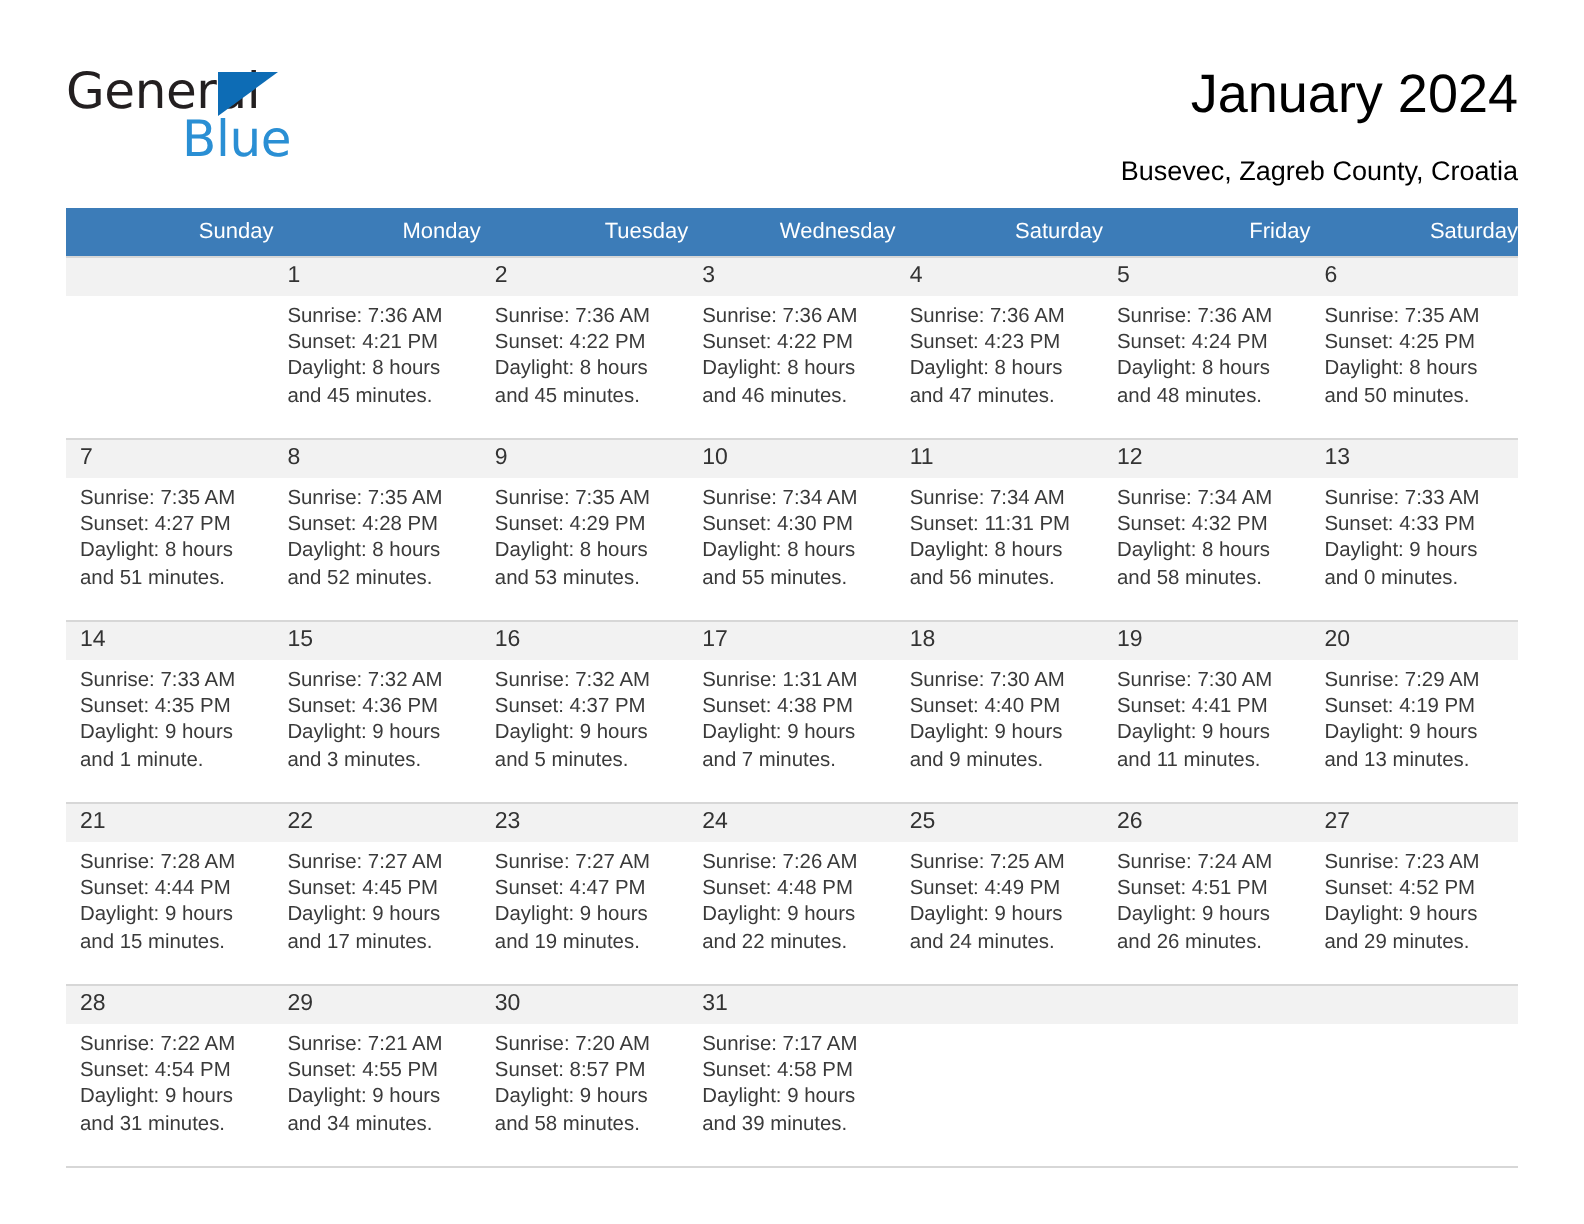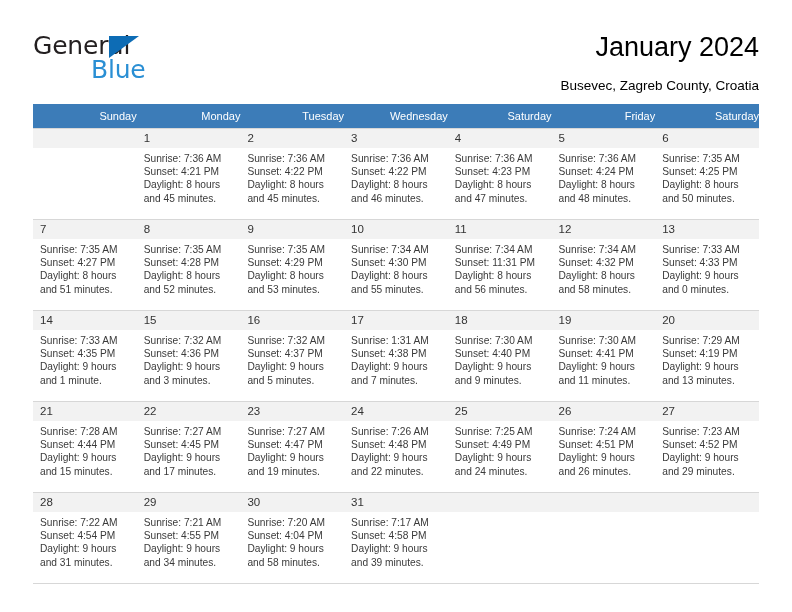--- a/index.html
+++ b/index.html
@@ -516,21 +516,21 @@
             <div>Daylight: 9 hours</div>
             <div>and 34 minutes.</div>
           </div>
         </div>
           </td>
         <td>
             <div class="cell-inner">
           <div class="daynum">30</div>
           <div class="info">
             <div>Sunrise: 7:20 AM</div>
-            <div>Sunset: 4:04 PM</div>
+            <div>Sunset: 8:57 PM</div>
             <div>Daylight: 9 hours</div>
             <div>and 58 minutes.</div>
           </div>
         </div>
           </td>
         <td>
             <div class="cell-inner">
           <div class="daynum">31</div>
           <div class="info">
             <div>Sunrise: 7:17 AM</div>

